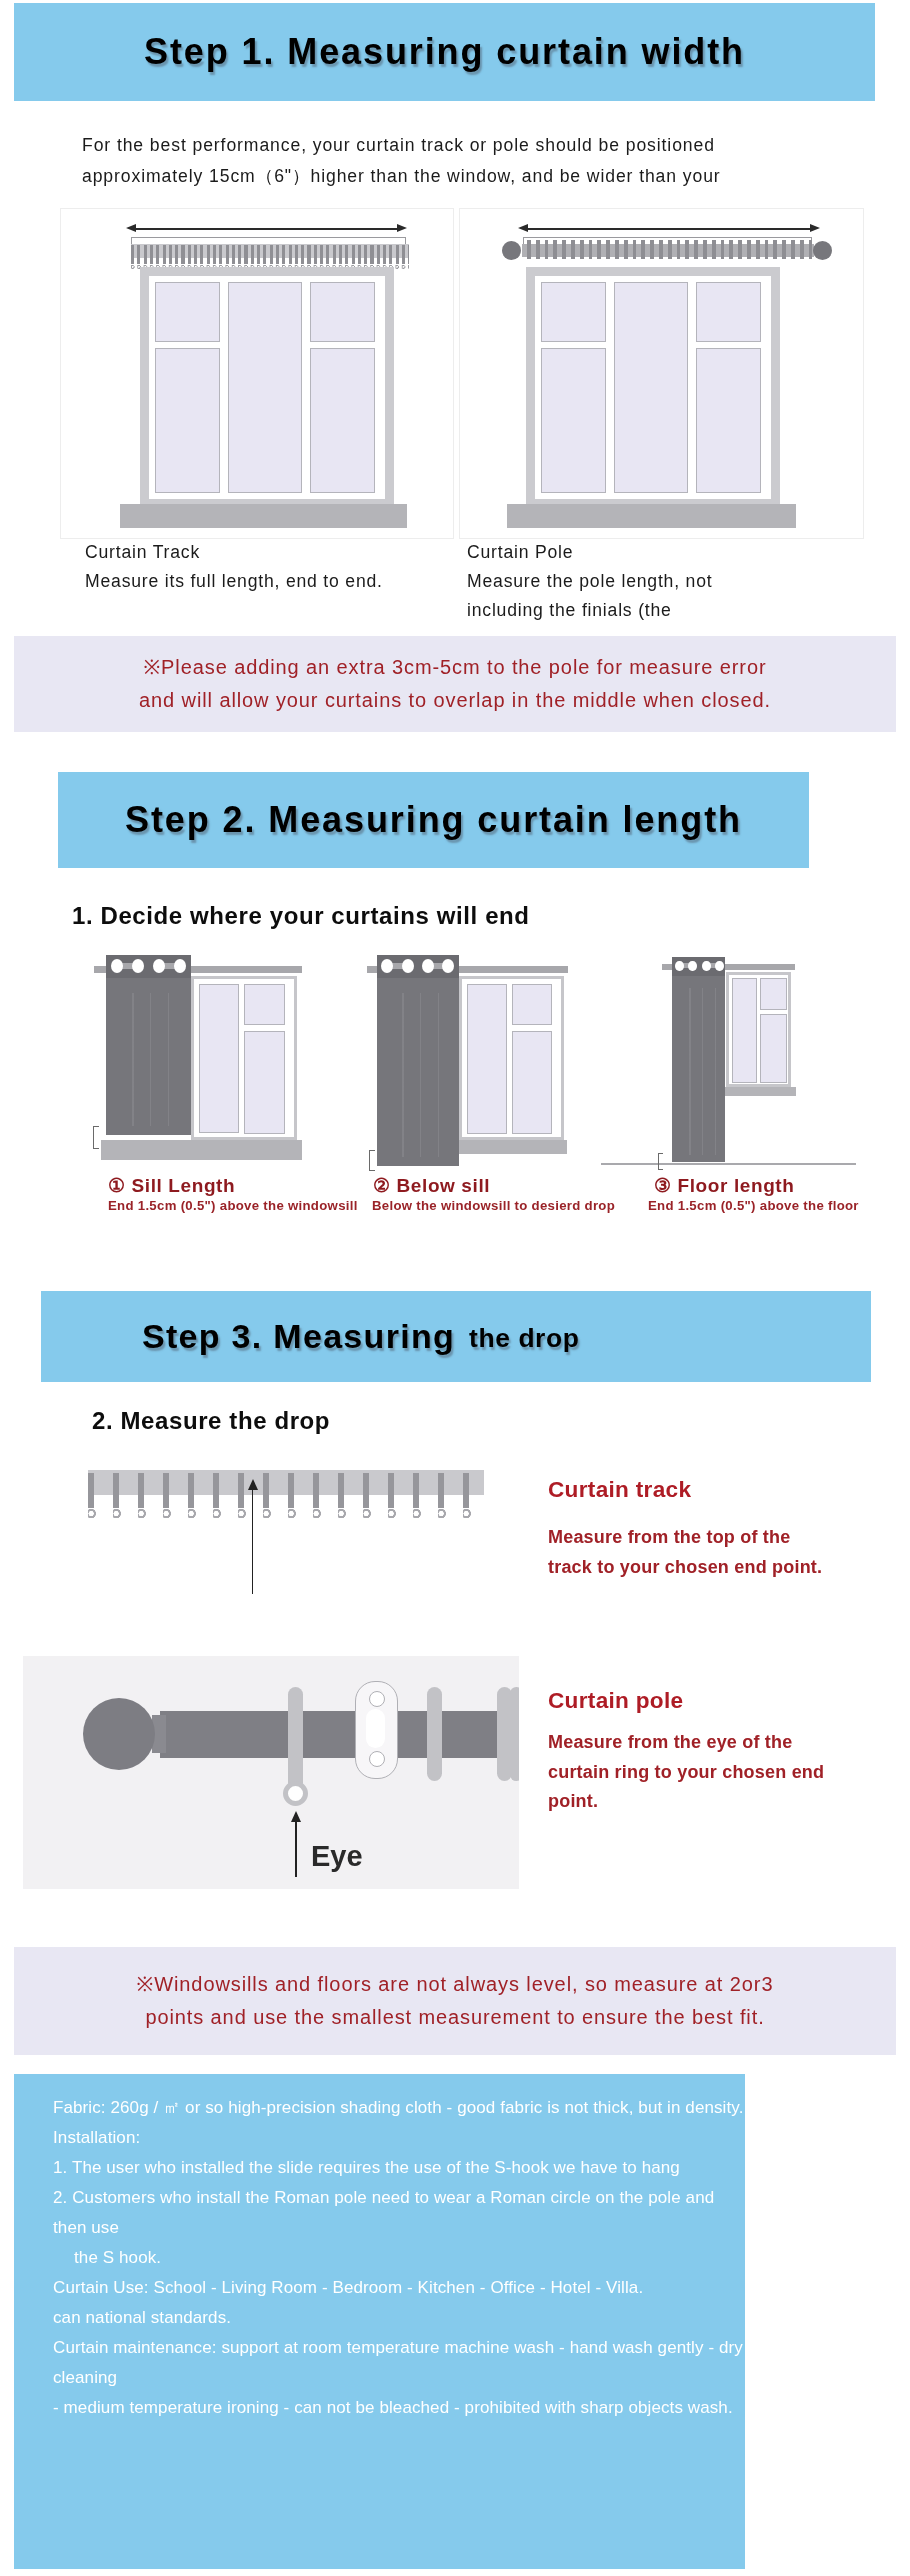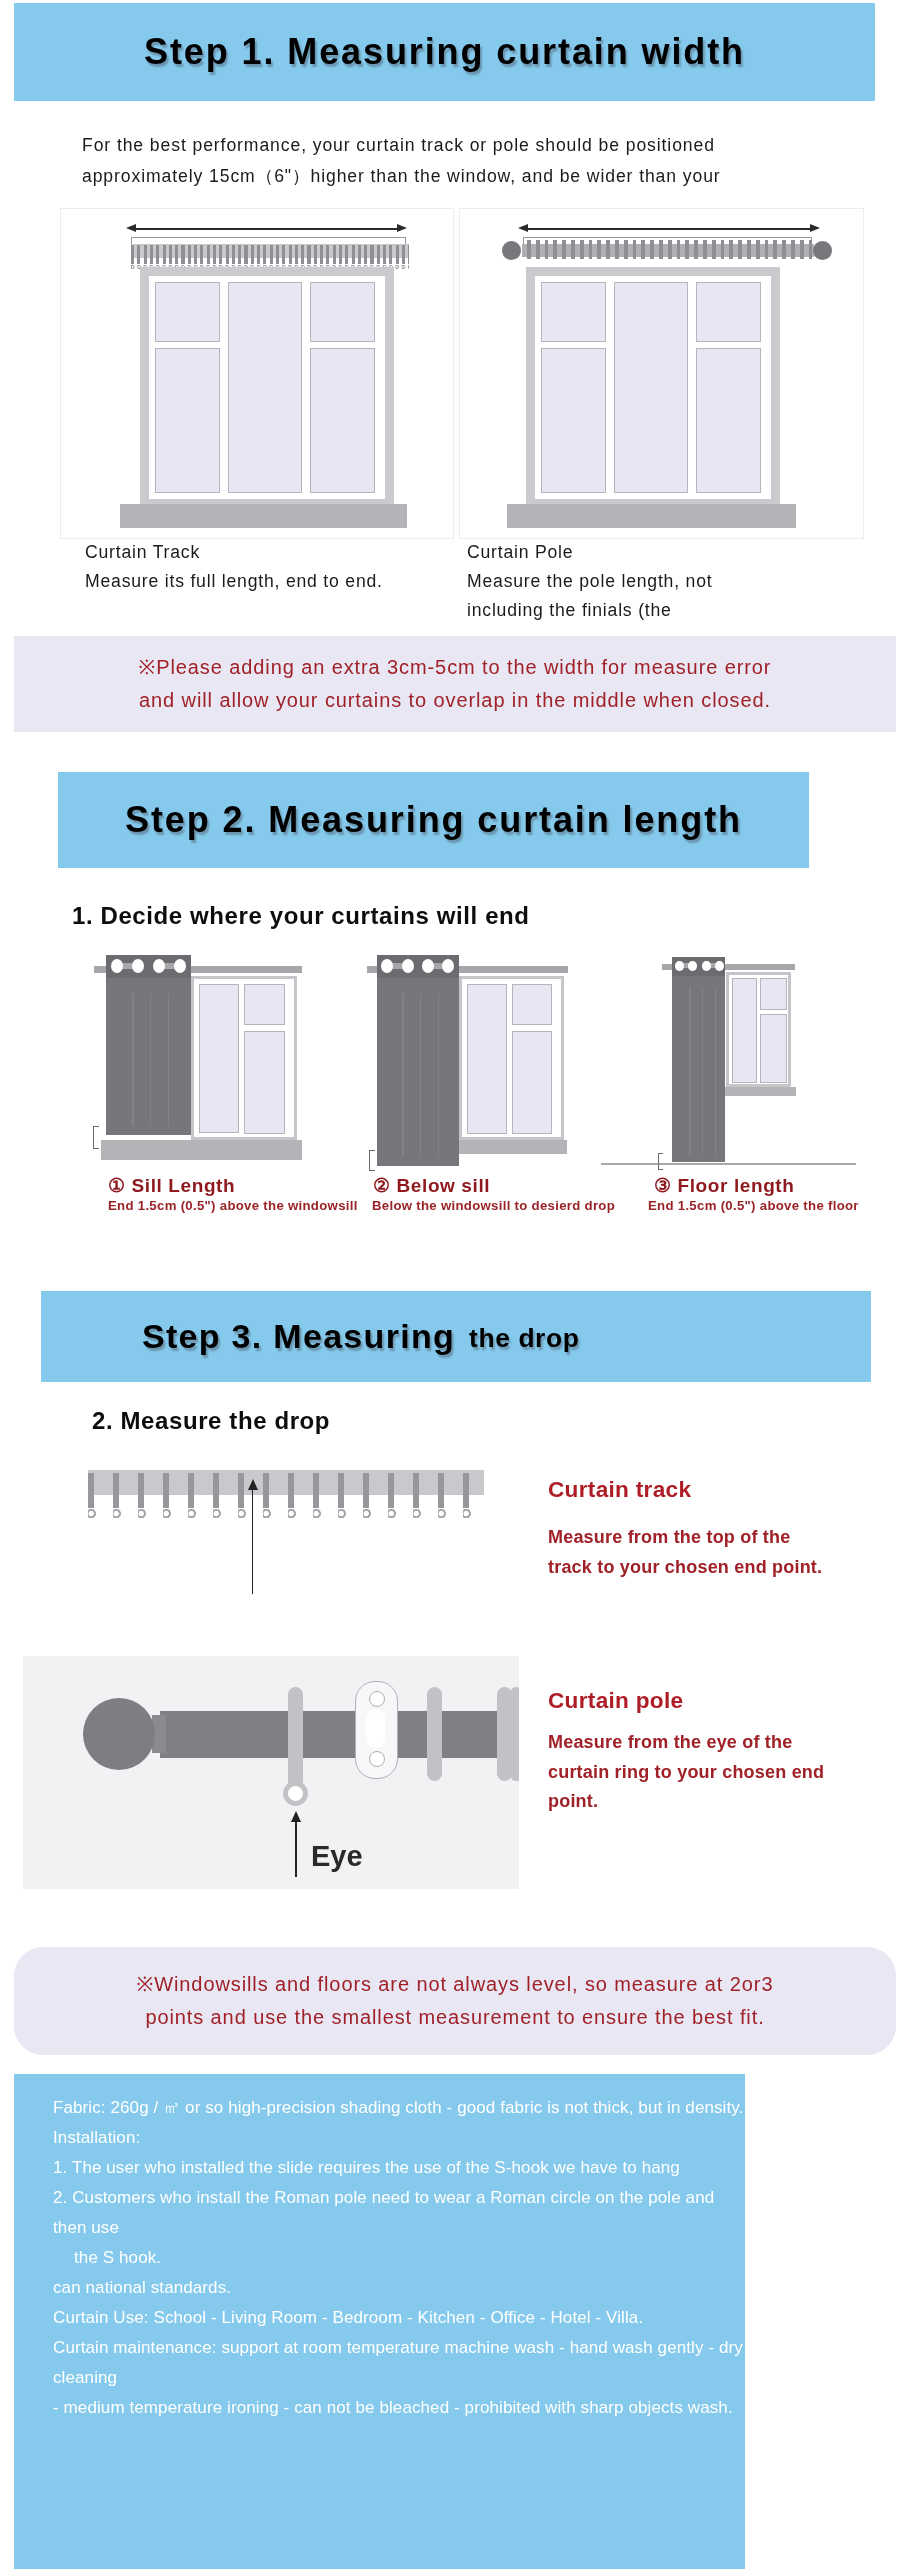--- a/index.html
+++ b/index.html
@@ -108,21 +108,21 @@
     <div class="abs sill" style="left:47px;top:295px;width:289px;height:24px;"></div>
   </div>
 
   <div class="abs blkcap" style="left:85px;top:542px;">Curtain Track</div>
   <div class="abs blkcap" style="left:85px;top:571px;">Measure its full length, end to end.</div>
   <div class="abs blkcap" style="left:467px;top:542px;">Curtain Pole</div>
   <div class="abs blkcap" style="left:467px;top:571px;">Measure the pole length, not</div>
   <div class="abs blkcap" style="left:467px;top:600px;">including the finials (the</div>
 
   <div class="abs note" style="left:14px;top:636px;width:882px;height:96px;">
-    <div>※Please adding an extra 3cm-5cm to the width for measure error</div>
+    <div>※Please adding an extra 3cm-5cm to the pole for measure error</div>
     <div>and will allow your curtains to overlap in the middle when closed.</div>
   </div>
 
   <div class="abs banner banner-center" style="left:58px;top:772px;width:751px;height:96px;">
     <span>Step 2. Measuring curtain length</span>
   </div>
 
   <div class="abs blkhead" style="left:72px;top:890px;margin-top:12px;">1. Decide where your curtains will end</div>
 
   <div class="abs pole" style="left:94px;top:966px;width:208px;height:7px;"></div>
@@ -232,31 +232,31 @@
 
     <div class="abs varrow" style="left:272px;top:165px;height:56px;width:1.9px;"></div>
     <div class="abs" style="left:288px;top:184px;font-size:29px;font-weight:bold;color:#2a2a2a;">Eye</div>
   </div>
 
   <div class="abs redh" style="left:548px;top:1688px;">Curtain pole</div>
   <div class="abs redl" style="left:548px;top:1727px;">Measure from the eye of the</div>
   <div class="abs redl" style="left:548px;top:1757px;">curtain ring to your chosen end</div>
   <div class="abs redl" style="left:548px;top:1786px;">point.</div>
 
-  <div class="abs note" style="left:14px;top:1947px;width:882px;height:108px;border-radius:29px;">
+  <div class="abs note" style="left:14px;top:1947px;width:882px;height:108px;">
     <div>※Windowsills and floors are not always level, so measure at 2or3</div>
     <div>points and use the smallest measurement to ensure the best fit.</div>
   </div>
 
   <div class="abs info" style="left:14px;top:2074px;width:731px;height:495px;padding:19px 0 0 39px;box-sizing:border-box;">
     <div>Fabric: 260g / ㎡ or so high-precision shading cloth - good fabric is not thick, but in density.</div>
     <div>Installation:</div>
     <div>1. The user who installed the slide requires the use of the S-hook we have to hang</div>
     <div>2. Customers who install the Roman pole need to wear a Roman circle on the pole and then use</div>
     <div class="indent">the S hook.</div>
+    <div>Curtain Use: School - Living Room - Bedroom - Kitchen - Office - Hotel - Villa.</div>
     <div>can national standards.</div>
-    <div>Curtain Use: School - Living Room - Bedroom - Kitchen - Office - Hotel - Villa.</div>
     <div>Curtain maintenance: support at room temperature machine wash - hand wash gently - dry cleaning</div>
     <div>- medium temperature ironing - can not be bleached - prohibited with sharp objects wash.</div>
   </div>
 
 </div>
 
 
 </body></html>

